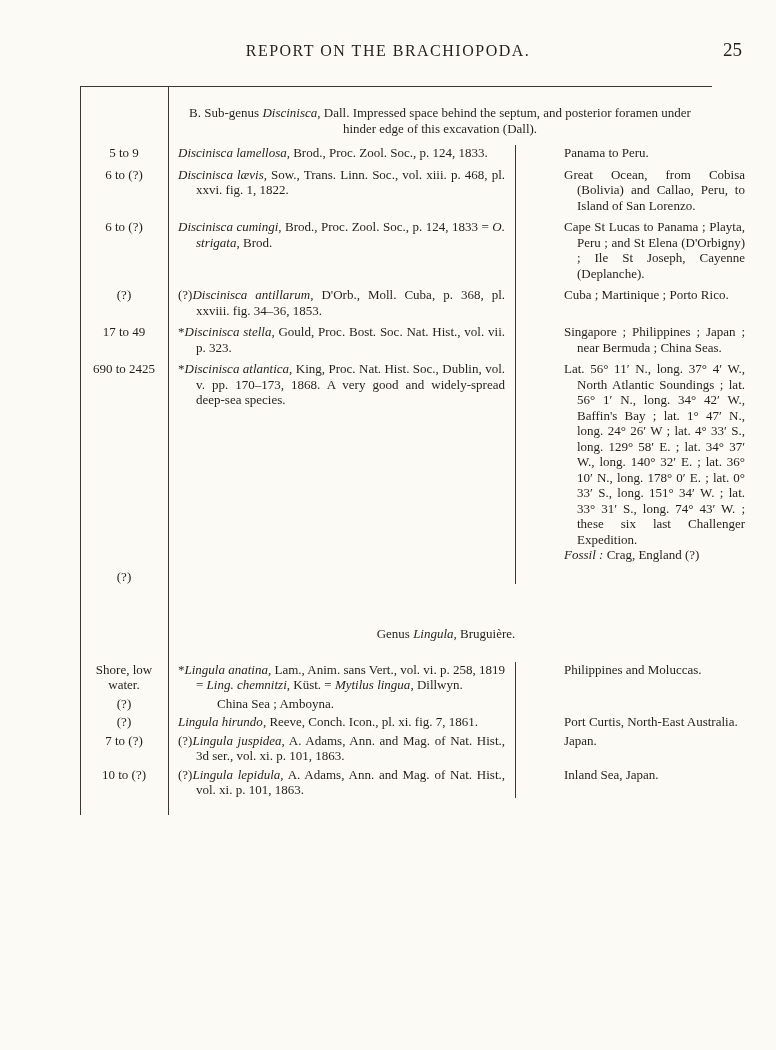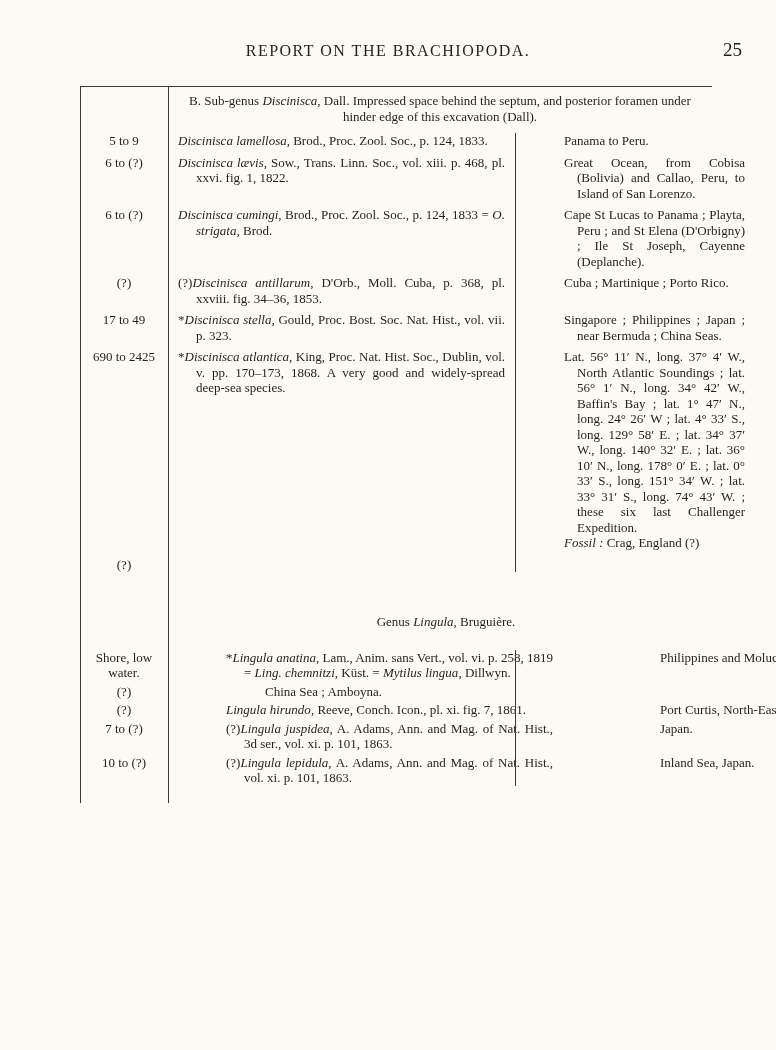--- a/index.html
+++ b/index.html
@@ -26,31 +26,32 @@
     padding-bottom:14px;
   }
   .vline-left, .vline-1 {
     position:absolute; top:0; bottom:0; width:1.2px; background:#3d382f;
   }
   .vline-left { left:0; }
   .vline-1 { left:88px; }
   .group-heading {
     margin-left:88px; text-align:center;
     padding:6px 10px 9px 10px;
+    margin-top:12px;
   }
   .genus-heading {
     margin-left:88px; text-align:center;
     padding:36px 0 20px 12px;
   }
   .section-rows { position:relative; }
   .vline-2 {
     position:absolute; left:435px; top:0; bottom:0; width:1.2px; background:#3d382f;
   }
   .row { display:flex; margin-bottom:6px; }
-  .section-rows.tight .row { margin-bottom:3px;gap:48px; }
+  .section-rows.tight .row { margin-bottom:3px; }
   .cell { flex:none; }
   .depth { width:88px; padding:0 9px; text-align:center; }
   .desc  { width:347px; padding:0 10px; }
   .loc   { width:197px; padding:0 7px 0 9px;margin-left:40px; }
   .hang  { padding-left:18px; text-indent:-18px; text-align:justify; }
   .hang2 { padding-left:13px; text-indent:-13px; text-align:justify; }
   .it { font-style:italic; }
 </style>
 </head>
 <body>

